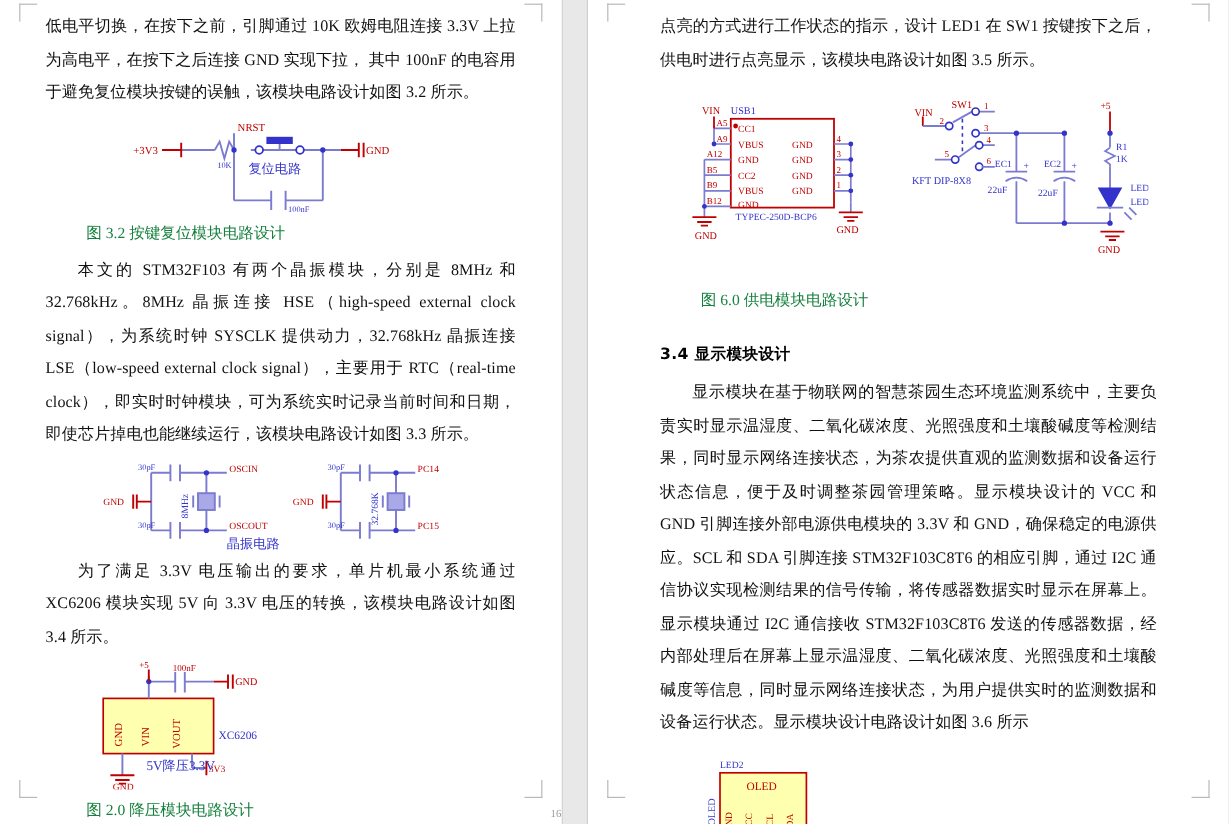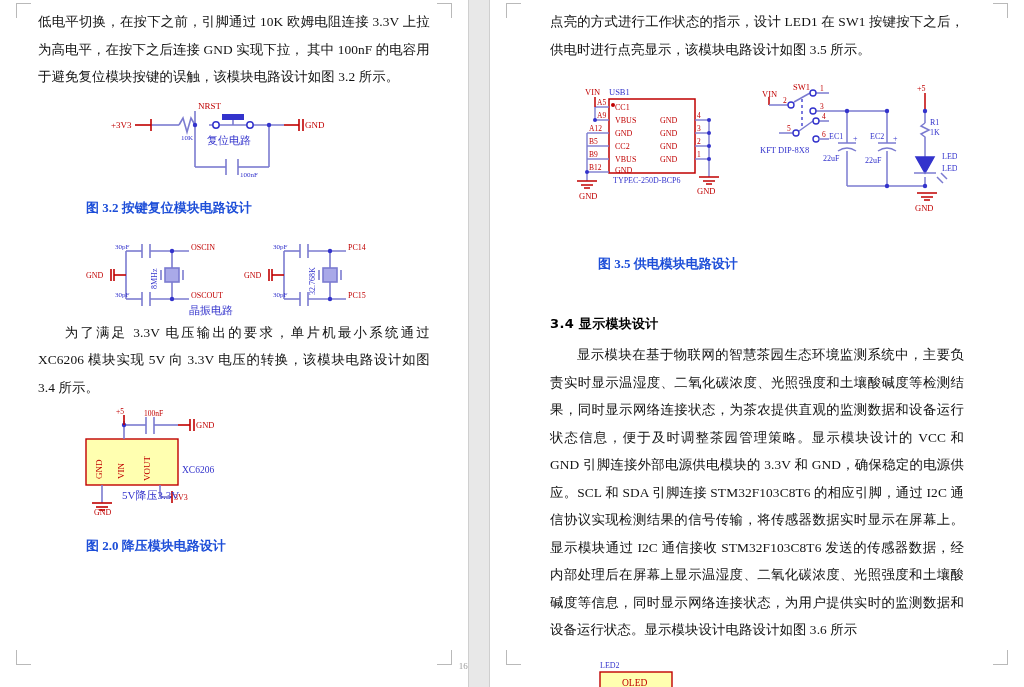--- a/index.html
+++ b/index.html
@@ -11,24 +11,24 @@
   .page-right{width:570px;padding:0 60px;}
   .crop{position:absolute;width:14px;height:14px;border-color:#b9b9b9;border-style:solid;border-width:0;}
   .crop.tl{top:3px;left:16px;border-top-width:1px;border-left-width:1px;}
   .crop.tr{top:3px;right:16px;border-top-width:1px;border-right-width:1px;}
   .crop.bl{bottom:22px;left:16px;border-bottom-width:1px;border-left-width:1px;}
   .crop.br{bottom:22px;right:16px;border-bottom-width:1px;border-right-width:1px;}
 
   p.body{font-size:13.4px;line-height:27.5px;margin:0;color:#111;text-align:justify;
          letter-spacing:.1px;font-family:"Liberation Serif","DejaVu Serif",serif;}
   p.body.indent{text-indent:2em;}
-  .cap{font-size:13px;line-height:26px;margin:18px;color:#1d4ed8;padding-left:2.3em;font-weight:bold;}
+  .cap{font-size:13px;line-height:26px;margin:4px;color:#15803d;padding-left:2.3em;}
   h3.sec{font-size:13px;line-height:30px;margin:8px 0 2px 0;color:#000;
          font-family:"DejaVu Sans","Liberation Sans",sans-serif;font-weight:bold;letter-spacing:.3px;}
-  .pagenum{position:absolute;bottom:16px;width:100%;left:0;text-align:right;font-size:9px;color:#9a9a9a;}
+  .pagenum{position:absolute;bottom:4px;width:100%;left:0;text-align:right;font-size:9px;color:#9a9a9a;}
   .fig{margin:6px 0 2px 0;display:flex;justify-content:center;}
   .spacer6{height:6px;}
   .spacer10{height:10px;}
   svg{display:block;}
   text{font-family:"Liberation Serif","DejaVu Serif",serif;}
 </style>
 </head>
 <body>
 
 <div class="viewport">
@@ -74,20 +74,21 @@
         <text x="196" y="31" font-size="9" fill="#c00000">GND</text>
         <text x="72" y="43" font-size="7" fill="#3333cc">10K</text>
         <text x="89" y="12" font-size="9" fill="#c00000">NRST</text>
         <text x="131" y="80" font-size="7" fill="#3333cc">100nF</text>
         <text x="98" y="47" font-size="11" fill="#3333cc">复位电路</text>
       </svg>
     </div>
 
     <p class="cap">图 3.2  按键复位模块电路设计</p>
 
+    <p class="body indent">本文的 STM32F103 有两个晶振模块，分别是 8MHz 和 32.768kHz。8MHz 晶振连接 HSE（high-speed external clock signal），为系统时钟 SYSCLK 提供动力，32.768kHz 晶振连接 LSE（low-speed external clock signal），主要用于 RTC（real-time clock），即实时时钟模块，可为系统实时记录当前时间和日期，即使芯片掉电也能继续运行，该模块电路设计如图 3.3 所示。</p>
 
     <div class="fig">
       <svg width="300" height="78" viewBox="0 0 300 78">
 
         <g stroke="#7b7bd0" stroke-width="1.6" fill="none">
           <line x1="42" y1="12" x2="58" y2="12"></line>
           <line x1="66" y1="12" x2="105" y2="12"></line>
           <line x1="42" y1="60" x2="58" y2="60"></line>
           <line x1="66" y1="60" x2="105" y2="60"></line>
           <line x1="42" y1="12" x2="42" y2="60"></line>
@@ -351,21 +352,21 @@
           <text x="308" y="82">22uF</text>
           <text x="373" y="44">R1</text>
           <text x="373" y="54">1K</text>
           <text x="385" y="78">LED1</text>
           <text x="385" y="90">LED</text>
         </g>
       </svg>
     </div>
 
     <div class="spacer10"></div>
-    <p class="cap">图 3.5  供电模块电路设计</p>
+    <p class="cap">图 6.0  供电模块电路设计</p>
 
     <div class="spacer6"></div>
     <h3 class="sec">3.4  显示模块设计</h3>
 
     <p class="body indent">显示模块在基于物联网的智慧茶园生态环境监测系统中，主要负责实时显示温湿度、二氧化碳浓度、光照强度和土壤酸碱度等检测结果，同时显示网络连接状态，为茶农提供直观的监测数据和设备运行状态信息，便于及时调整茶园管理策略。显示模块设计的 VCC 和 GND 引脚连接外部电源供电模块的 3.3V 和 GND，确保稳定的电源供应。SCL 和 SDA 引脚连接 STM32F103C8T6 的相应引脚，通过 I2C 通信协议实现检测结果的信号传输，将传感器数据实时显示在屏幕上。显示模块通过 I2C 通信接收 STM32F103C8T6 发送的传感器数据，经内部处理后在屏幕上显示温湿度、二氧化碳浓度、光照强度和土壤酸碱度等信息，同时显示网络连接状态，为用户提供实时的监测数据和设备运行状态。显示模块设计电路设计如图 3.6 所示</p>
 
     <div class="fig" style="justify-content:flex-start;padding-left:22px;margin-top:14px">
       <svg width="200" height="128" viewBox="0 0 200 128">
         <rect x="28" y="14" width="72" height="54" fill="#ffffb0" stroke="#c00000" stroke-width="1.4"></rect>
         <text x="28" y="10" font-size="8" fill="#3333cc">LED2</text>

